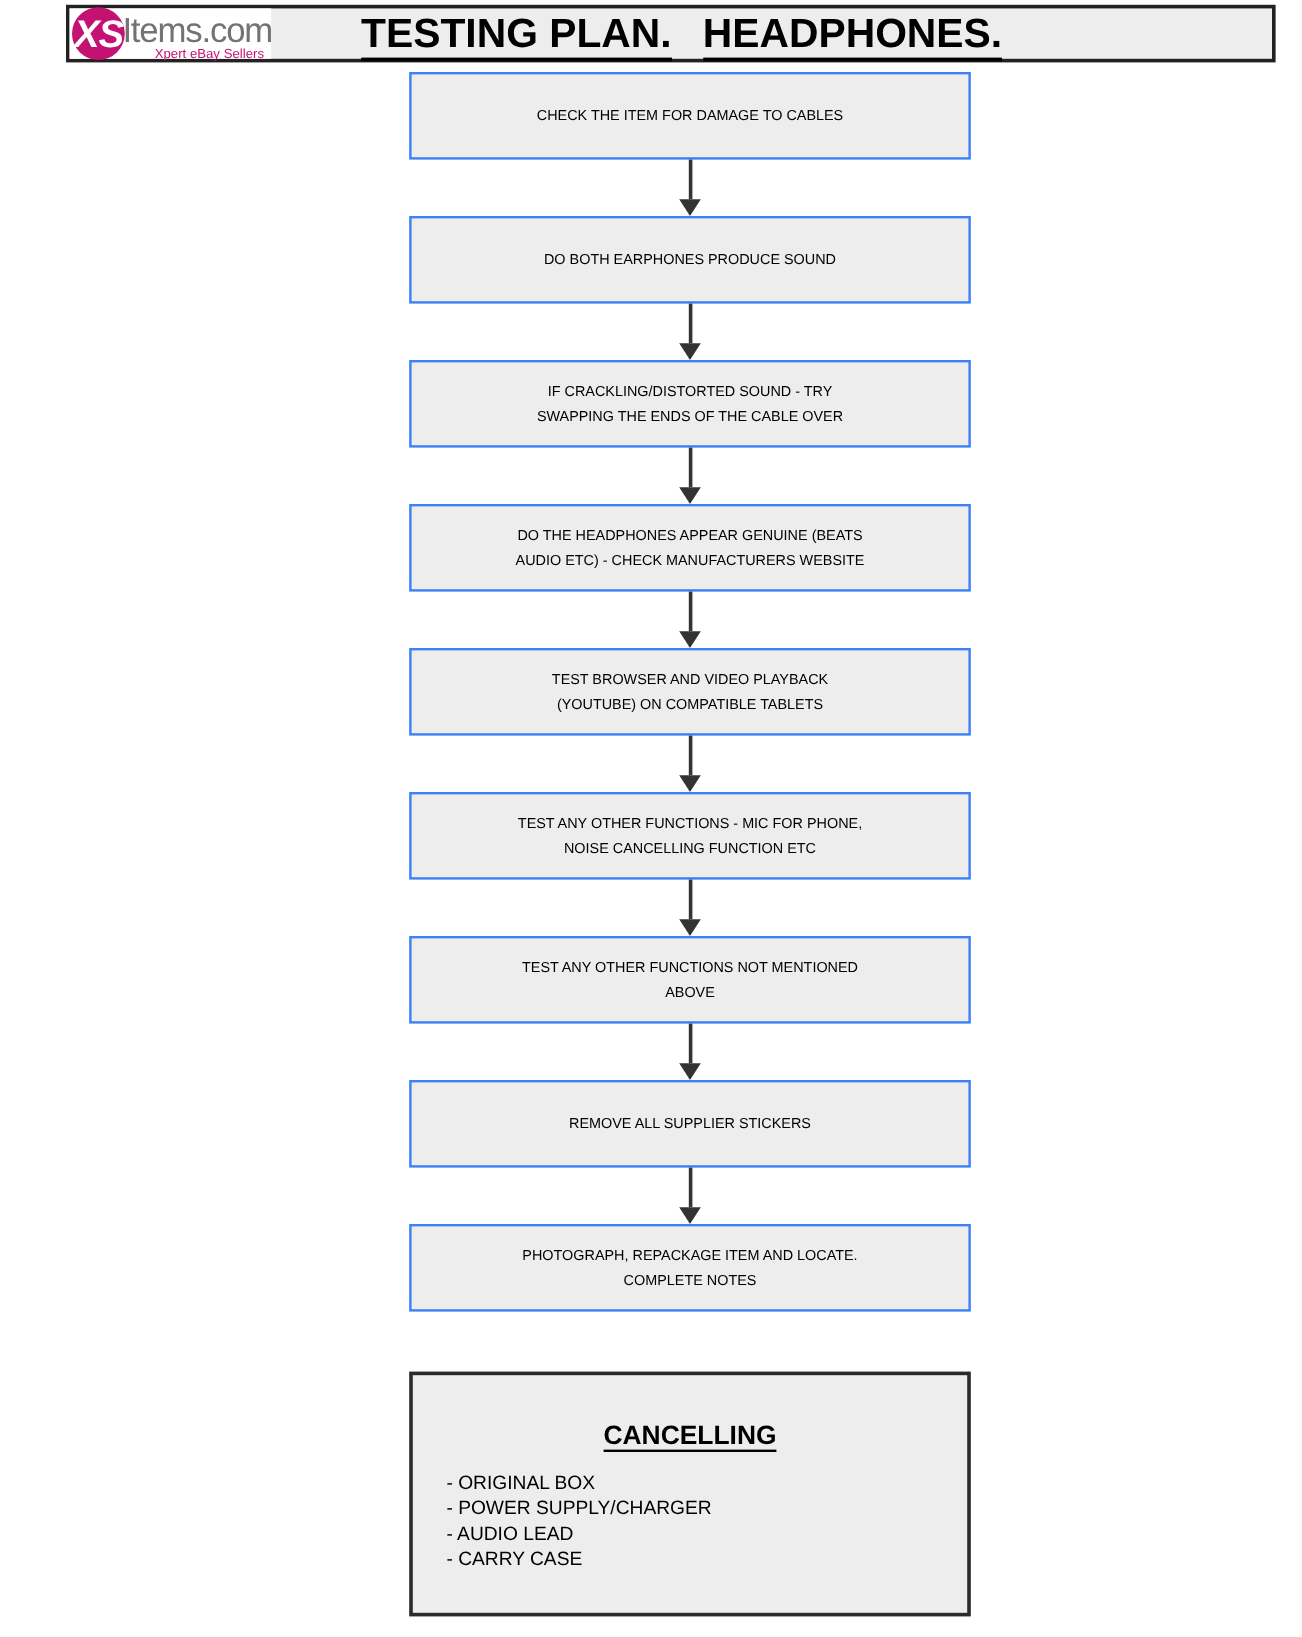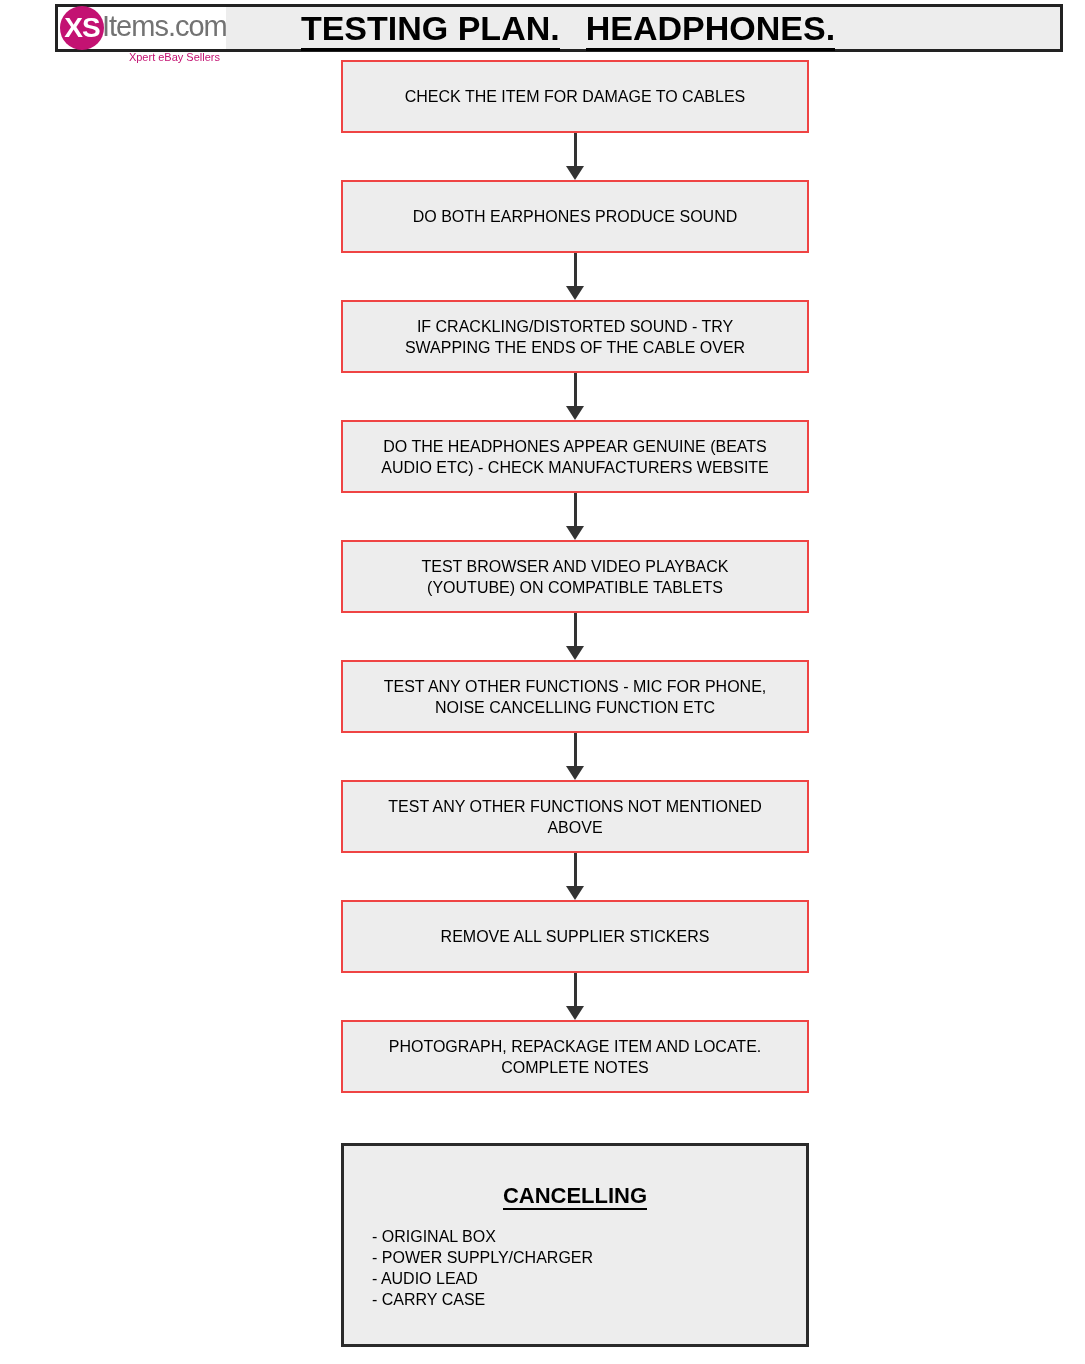--- a/index.html
+++ b/index.html
@@ -5,34 +5,34 @@
   html,body{margin:0;padding:0;background:#ffffff;}
   .page{position:relative;width:1085px;height:1364px;background:#ffffff;
         font-family:"Liberation Sans",sans-serif;color:#000;overflow:hidden;}
 
   
   .header{position:absolute;left:55px;top:4px;width:1008px;height:48px;
           box-sizing:border-box;border:3px solid #222;background:#ededed;}
   .logo{position:absolute;left:0;top:0;width:168px;height:42px;background:#ffffff;}
   .logo-circle{position:absolute;left:2px;top:-1px;width:44px;height:44px;border-radius:50%;
                background:#c31272;display:flex;align-items:center;justify-content:center;}
-  .logo-circle span{color:#fff;font-weight:bold;font-size:28px;letter-spacing:-1px;}
+  .logo-circle span{color:#fff;font-weight:bold;font-style:italic;font-size:32px;letter-spacing:-1px;}
   .logo-name{position:absolute;left:44px;top:3px;font-size:29px;color:#737373;letter-spacing:-1px;white-space:nowrap;}
-  .logo-tagline{position:absolute;left:0;top:44px;width:162px;text-align:right;
+  .logo-tagline{position:absolute;left:0;top:32px;width:162px;text-align:right;
                 font-size:11px;color:#c31272;white-space:nowrap;}
   .title{position:absolute;left:0;right:0;top:0;height:42px;line-height:42px;
          text-align:center;padding-left:18px;font-size:34px;font-weight:bold;white-space:nowrap;}
   .title .u{border-bottom:3px solid #000;padding-bottom:1px;}
   .title .gap{display:inline-block;width:26px;}
 
   
   .flow{position:absolute;left:341px;top:60px;width:468px;}
-  .fbox{box-sizing:border-box;width:468px;height:73px;border:2px solid #ef4444;background:#ededed;
+  .fbox{box-sizing:border-box;width:468px;height:73px;border:2px solid #3b82f6;background:#ededed;
         display:flex;align-items:center;justify-content:center;text-align:center;
-        font-size:16px;line-height:21px;padding:0 14px;white-space:pre-line;}
+        font-size:12px;line-height:21px;padding:0 14px;white-space:pre-line;}
   .arrow{height:47px;display:flex;flex-direction:column;align-items:center;}
   .arrow .line{width:3px;height:33px;background:#333;}
   .arrow .head{width:0;height:0;border-left:9px solid transparent;
                border-right:9px solid transparent;border-top:14px solid #333;}
 
   
   .acc{position:absolute;left:341px;top:1143px;width:468px;height:204px;
        box-sizing:border-box;border:3px solid #2a2a2a;background:#ededed;}
   .acc-title{margin-top:8px;text-align:center;font-size:22px;font-weight:bold;line-height:28px;}
   .acc-title .u{border-bottom:2px solid #000;padding-bottom:0px;}

